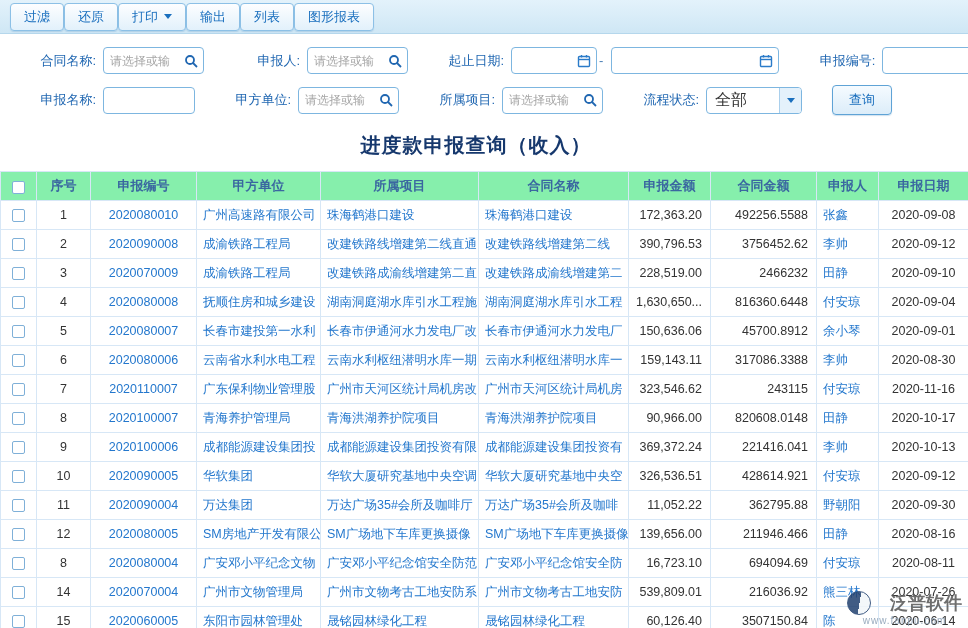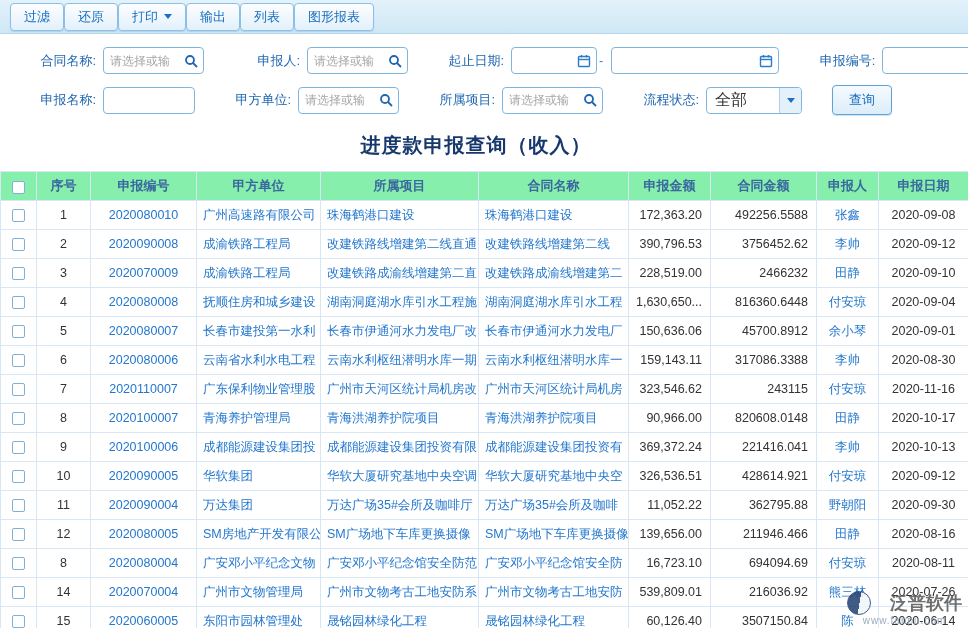--- a/index.html
+++ b/index.html
@@ -98,21 +98,21 @@
     font-size: 12.5px;
   }
   thead th {
     background: #86efac; color: #3a67a0;
     font-weight: bold; font-size: 13px; text-align: center;
   }
   tbody td { background: #ffffff; color: #333; }
   td.c-center, th.c-center { text-align: center; }
   td.num { text-align: right; padding-right: 8px; }
   td.link { color: #2377cd; cursor: pointer; }
-  td.declarant-cell { color: #2377cd; text-align: center; }
+  td.declarant-cell { color: #2377cd; text-align: left; }
   .checkbox {
     display: inline-block; width: 13px; height: 13px;
     border: 1px solid #7fb0d8; border-radius: 2px;
     background: #fff; vertical-align: middle; cursor: pointer;
   }
   
   .watermark {
     position: absolute; right: 6px; bottom: 2px;
     display: flex; flex-direction: column; align-items: center;
     pointer-events: none;

